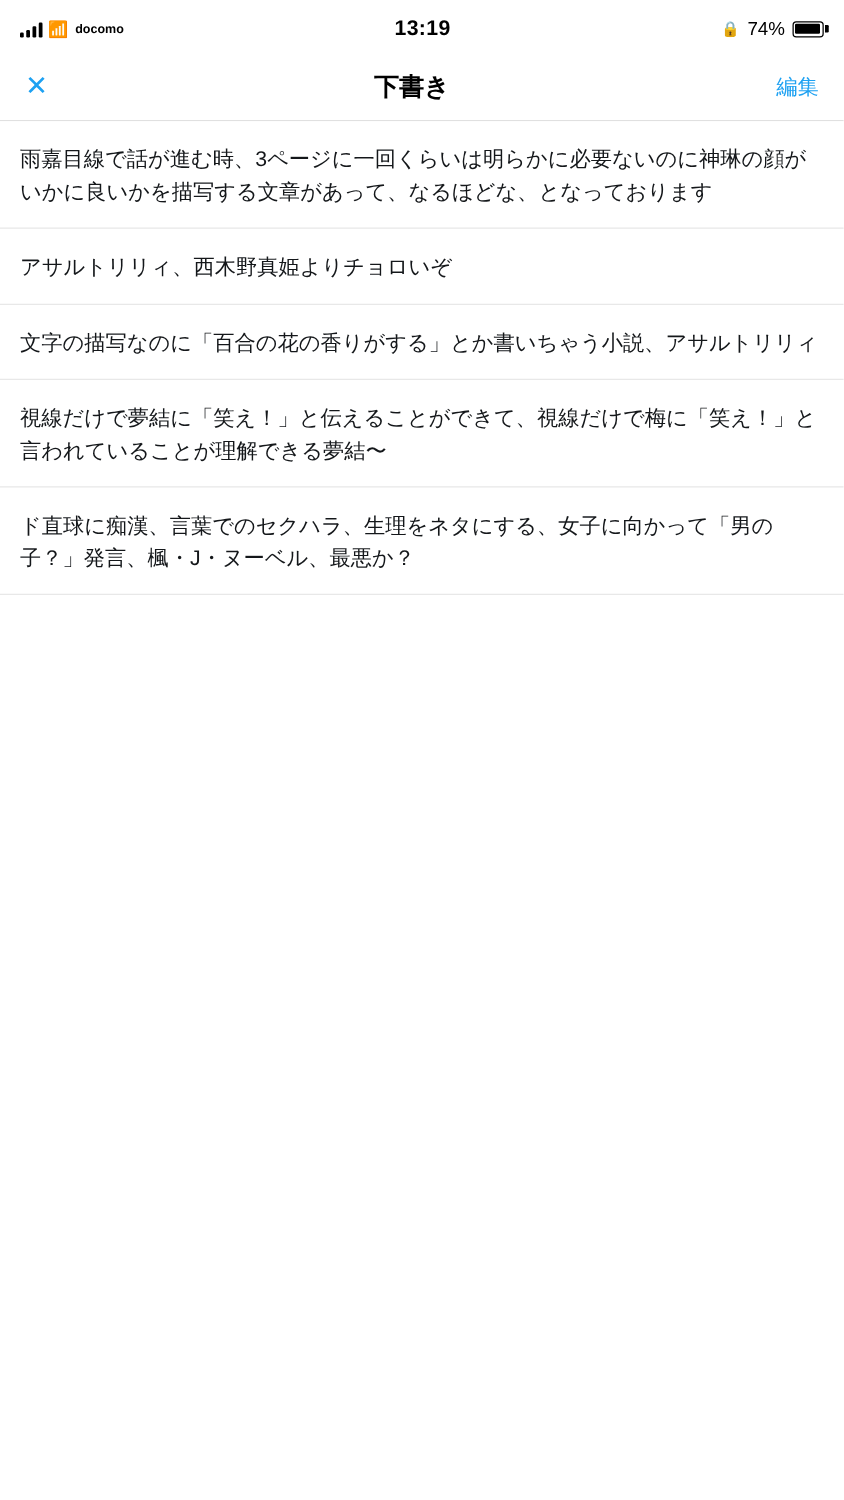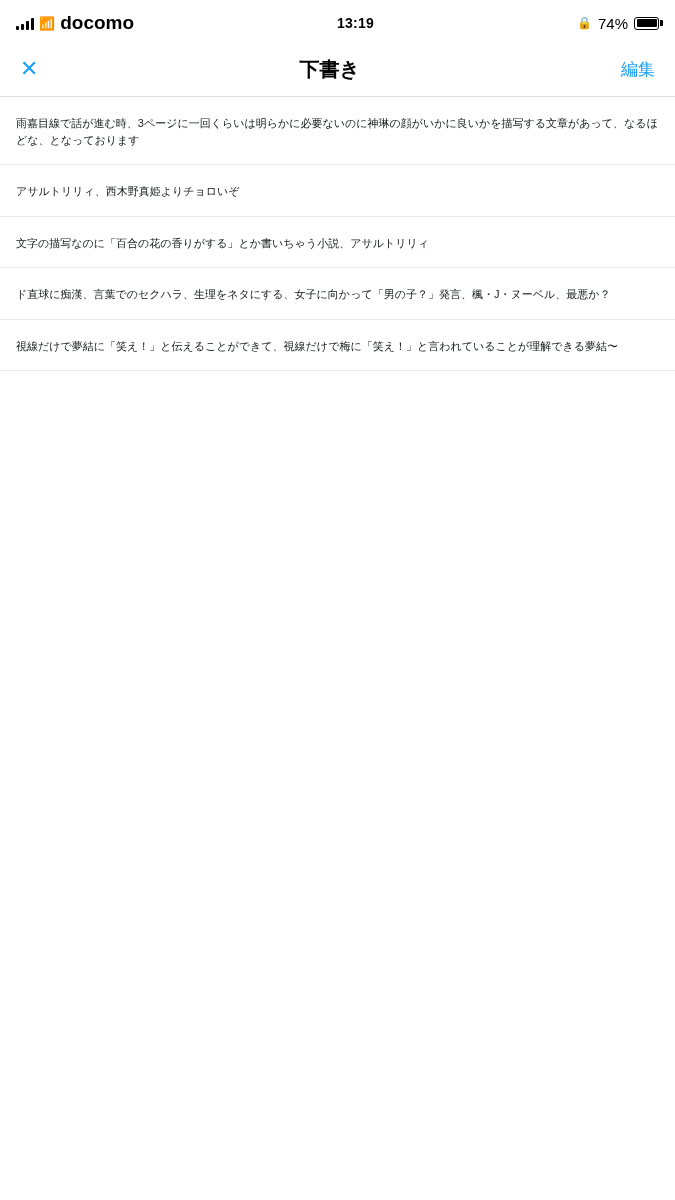--- a/index.html
+++ b/index.html
@@ -46,26 +46,26 @@
       width: 3px;
       background: #000;
       border-radius: 1px;
     }
 
     .wifi-icon {
       font-size: 13px;
     }
 
     .carrier-name {
-      font-size: 19px;
+      font-size: 10px;
       font-weight: 600;
     }
 
     .status-center {
-      font-size: 14px;
+      font-size: 17px;
       font-weight: 600;
       letter-spacing: 0.3px;
     }
 
     .status-right {
       display: flex;
       align-items: center;
       gap: 6px;
       font-size: 15px;
       font-weight: 500;
@@ -140,21 +140,21 @@
     .draft-list {
       background: #ffffff;
     }
 
     .draft-item {
       padding: 18px 16px 16px 16px;
       border-bottom: 1px solid #e8e8e8;
     }
 
     .draft-text {
-      font-size: 11px;
+      font-size: 17px;
       line-height: 1.5;
       color: #14171a;
       word-break: break-all;
     }
   </style>
 </head>
 <body>
 
 <div class="status-bar">
   <div class="status-left">
@@ -188,18 +188,18 @@
 <div class="draft-item">
       <div class="draft-text">雨嘉目線で話が進む時、3ページに一回くらいは明らかに必要ないのに神琳の顔がいかに良いかを描写する文章があって、なるほどな、となっております</div>
     </div>
     <div class="draft-item">
       <div class="draft-text">アサルトリリィ、西木野真姫よりチョロいぞ</div>
     </div>
     <div class="draft-item">
       <div class="draft-text">文字の描写なのに「百合の花の香りがする」とか書いちゃう小説、アサルトリリィ</div>
     </div>
     <div class="draft-item">
+      <div class="draft-text">視線だけで夢結に「笑え！」と伝えることができて、視線だけで梅に「笑え！」と言われていることが理解できる夢結〜</div>
+    </div>
+    <div class="draft-item">
       <div class="draft-text">ド直球に痴漢、言葉でのセクハラ、生理をネタにする、女子に向かって「男の子？」発言、楓・J・ヌーベル、最悪か？</div>
     </div>
-    <div class="draft-item">
-      <div class="draft-text">視線だけで夢結に「笑え！」と伝えることができて、視線だけで梅に「笑え！」と言われていることが理解できる夢結〜</div>
-    </div>
   </div>
 
 </body></html>

